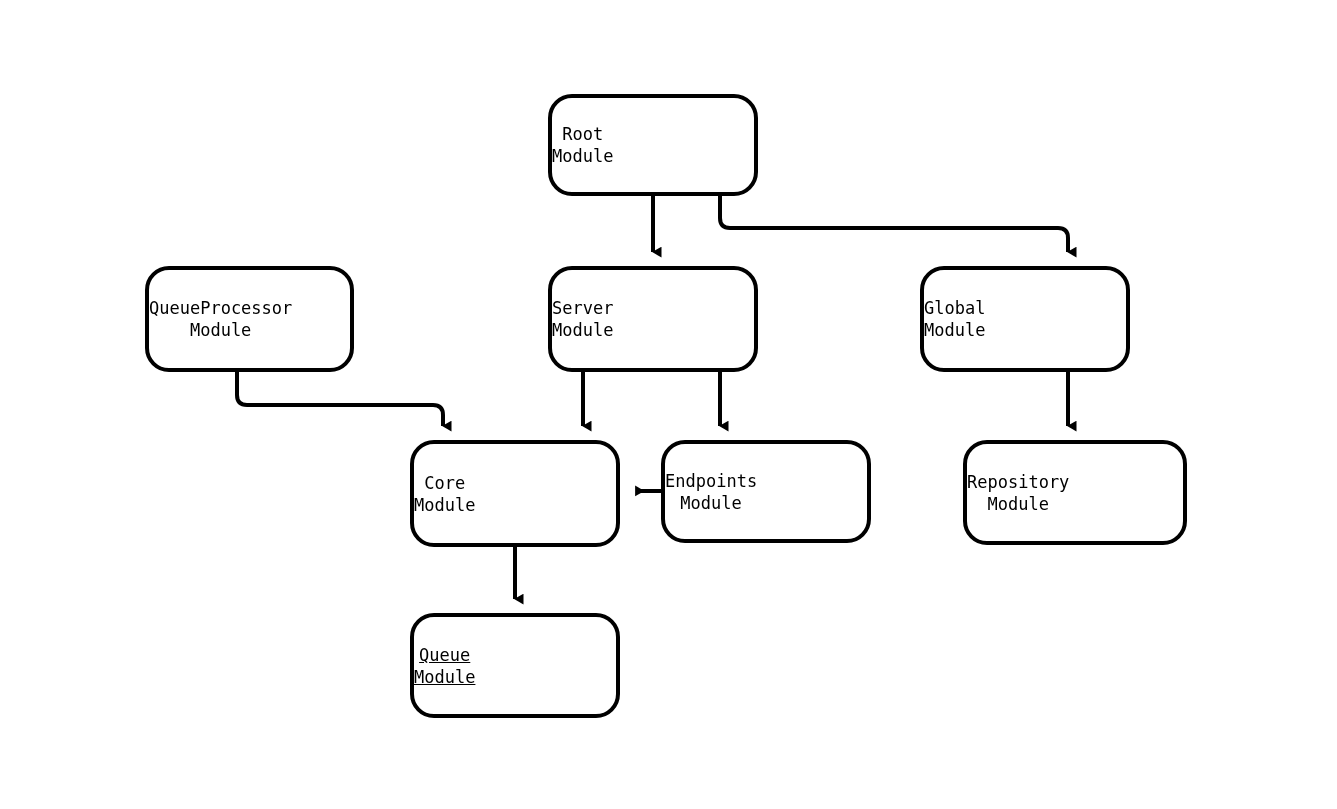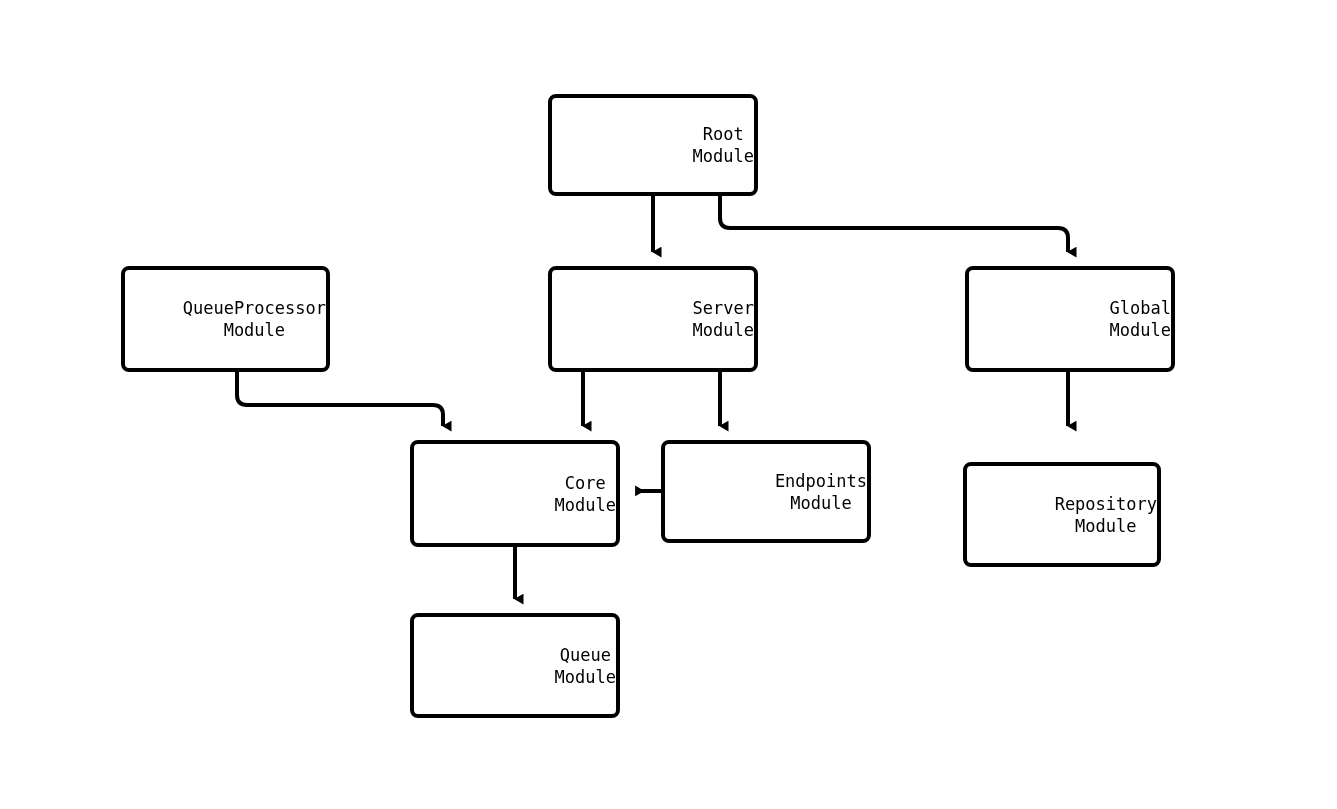--- a/index.html
+++ b/index.html
@@ -25,24 +25,24 @@
     left: 0;
     top: 0;
     width: 1337px;
     height: 809px;
   }
   .node {
     position: absolute;
     box-sizing: border-box;
     background: #ffffff;
     border: 4px solid #000000;
-    border-radius: 8px;
+    border-radius: 24px;
     display: flex;
     align-items: center;
-    justify-content: flex-end;
+    justify-content: flex-start;
     z-index: 2;
   }
   .node-label {
     font-family: "DejaVu Sans Mono", "Liberation Mono", monospace;
     font-size: 17px;
     line-height: 22px;
     font-weight: 400;
     color: #000000;
     text-align: center;
     white-space: pre;
@@ -82,48 +82,48 @@
 
       <path d="M 515 543 L 515 599" marker-end="url(#arrowhead-down)"></path>
     </g>
   </svg>
 
   <div class="node" style="left:548px; top:94px; width:210px; height:102px;">
     <span class="node-label">Root
 Module</span>
   </div>
 
-  <div class="node" style="left:121px; top:266px; width:209px; height:106px;">
+  <div class="node" style="left:145px; top:266px; width:209px; height:106px;">
     <span class="node-label">QueueProcessor
 Module</span>
   </div>
 
-  <div class="node" style="left:548px; top:266px; width:210px; height:106px;padding-left:28px;">
+  <div class="node" style="left:548px; top:266px; width:210px; height:106px;">
     <span class="node-label">Server
 Module</span>
   </div>
 
-  <div class="node" style="left:965px; top:266px; width:210px; height:106px;">
+  <div class="node" style="left:920px; top:266px; width:210px; height:106px;">
     <span class="node-label">Global
 Module</span>
   </div>
 
   <div class="node" style="left:410px; top:440px; width:210px; height:107px;">
     <span class="node-label">Core
 Module</span>
   </div>
 
   <div class="node" style="left:661px; top:440px; width:210px; height:103px;">
     <span class="node-label">Endpoints
 Module</span>
   </div>
 
-  <div class="node" style="left:963px; top:440px; width:198px; height:105px;margin-top:22px;">
+  <div class="node" style="left:963px; top:440px; width:224px; height:105px;">
     <span class="node-label">Repository
 Module</span>
   </div>
 
-  <div class="node" style="left:410px; top:613px; width:210px; height:105px;">
+  <div class="node" style="left:410px; top:613px; width:210px; height:105px;text-decoration:underline;">
     <span class="node-label">Queue
 Module</span>
   </div>
 
 </div>
 
 </body></html>

